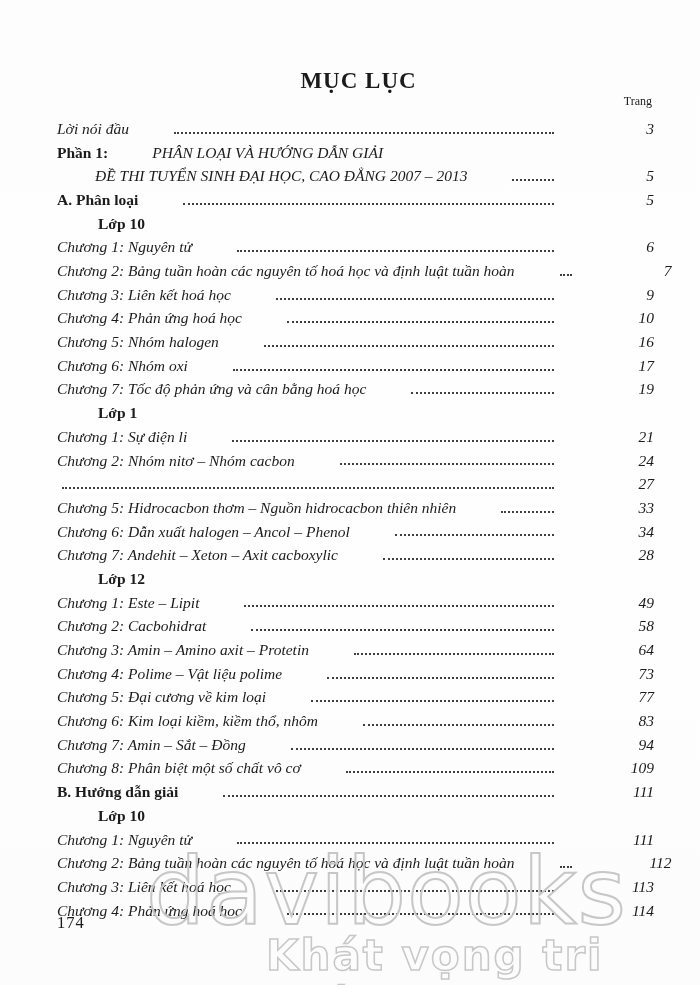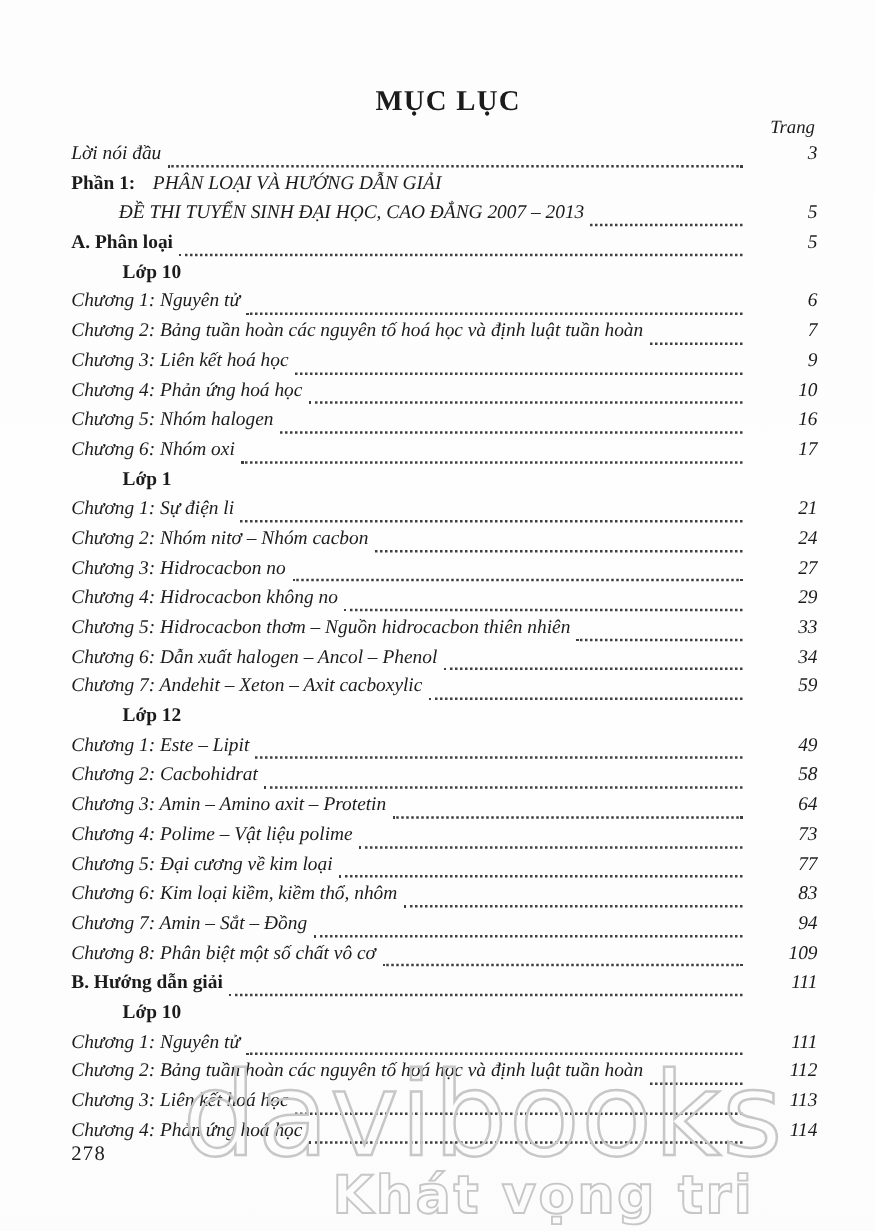--- a/index.html
+++ b/index.html
@@ -15,35 +15,36 @@
     position:absolute; inset:0;
     background:linear-gradient(180deg,#fdfdfd 0%,#fefefe 60%,#fcfcfc 100%);
   }
   .doc-title {
     position:absolute; top:68px; left:17px; right:0;
     text-align:center;
     font-size:23px; font-weight:bold; letter-spacing:1px;
   }
   .trang-label {
     position:absolute; top:94px; right:48px;
-    font-style:italic; font-size:15px;
+    font-size:12px;
   }
   .toc {
     position:absolute; top:114px; left:57px; right:46px;
   }
   .row {
-    display:flex; 
+    display:flex; align-items:flex-end;
     height:23.7px;
     font-size:15.5px; line-height:1.15;
     white-space:nowrap;
+    gap:40px;
   }
   .entry-label { font-style:italic; }
   .bold-label  { font-weight:bold; font-style:normal; }
   .caps-italic { font-style:italic; }
-  .part-prefix { font-weight:bold; font-style:normal; margin-right:14px; }
+  .part-prefix { font-weight:bold; font-style:normal; margin-right:4px; }
   .indent-1 { padding-left:41px; }
   .indent-2 { padding-left:38px; }
   .leader {
     flex:1 1 auto; min-width:12px;
     border-bottom:2px dotted #3f3f3f;
     margin:0 2px 4px 5px;
   }
   .pagenum {
     flex:0 0 58px; width:58px;
     text-align:right;
@@ -128,57 +129,56 @@
       <div class="row">
         <span class="entry-label">Chương 5: Nhóm halogen</span>
         <span class="leader"></span>
         <span class="pagenum">16</span>
       </div>
       <div class="row">
         <span class="entry-label">Chương 6: Nhóm oxi</span>
         <span class="leader"></span>
         <span class="pagenum">17</span>
       </div>
+      <div class="row">
+        <span class="entry-label">Chương 7: Tốc độ phản ứng và cân bằng hoá học</span>
+        <span class="leader"></span>
+        <span class="pagenum">19</span>
+      </div>
       <div class="row class-row">
         <span class="bold-label indent-1">Lớp 1</span>
       </div>
       <div class="row">
         <span class="entry-label">Chương 1: Sự điện li</span>
         <span class="leader"></span>
         <span class="pagenum">21</span>
       </div>
       <div class="row">
         <span class="entry-label">Chương 2: Nhóm nitơ – Nhóm cacbon</span>
         <span class="leader"></span>
         <span class="pagenum">24</span>
       </div>
       <div class="row">
-        <span class="entry-label">Chương 3: Hidrocacbon no</span>
         <span class="leader"></span>
         <span class="pagenum">27</span>
       </div>
       <div class="row">
-        <span class="entry-label">Chương 4: Hidrocacbon không no</span>
-        <span class="leader"></span>
-        <span class="pagenum">29</span>
-      </div>
-      <div class="row">
         <span class="entry-label">Chương 5: Hidrocacbon thơm – Nguồn hidrocacbon thiên nhiên</span>
         <span class="leader"></span>
         <span class="pagenum">33</span>
       </div>
       <div class="row">
         <span class="entry-label">Chương 6: Dẫn xuất halogen – Ancol – Phenol</span>
         <span class="leader"></span>
         <span class="pagenum">34</span>
       </div>
       <div class="row">
         <span class="entry-label">Chương 7: Andehit – Xeton – Axit cacboxylic</span>
         <span class="leader"></span>
-        <span class="pagenum">59</span>
+        <span class="pagenum">28</span>
       </div>
       <div class="row class-row">
         <span class="bold-label indent-1">Lớp 12</span>
       </div>
       <div class="row">
         <span class="entry-label">Chương 1: Este – Lipit</span>
         <span class="leader"></span>
         <span class="pagenum">49</span>
       </div>
       <div class="row">
@@ -239,20 +239,20 @@
         <span class="leader"></span>
         <span class="pagenum">113</span>
       </div>
       <div class="row">
         <span class="entry-label">Chương 4: Phản ứng hoá học</span>
         <span class="leader"></span>
         <span class="pagenum">114</span>
       </div>
     </div>
 
-  <div class="footer-page-number">278</div>
+  <div class="footer-page-number">174</div>
 
   <div class="watermark">
     <div class="wm-brand">davibooks</div>
     <div class="wm-slogan">Khát vọng tri thức</div>
   </div>
 
 </div>
 
 </body></html>

